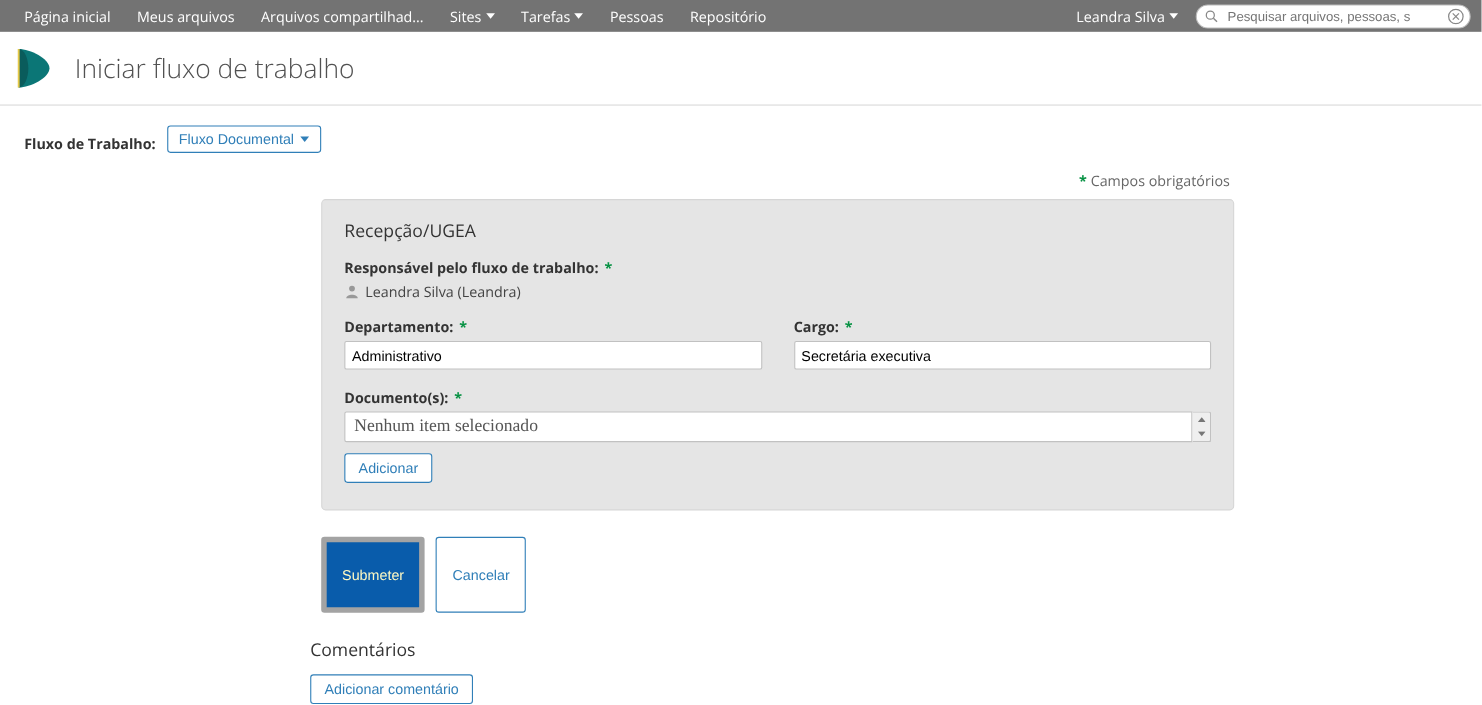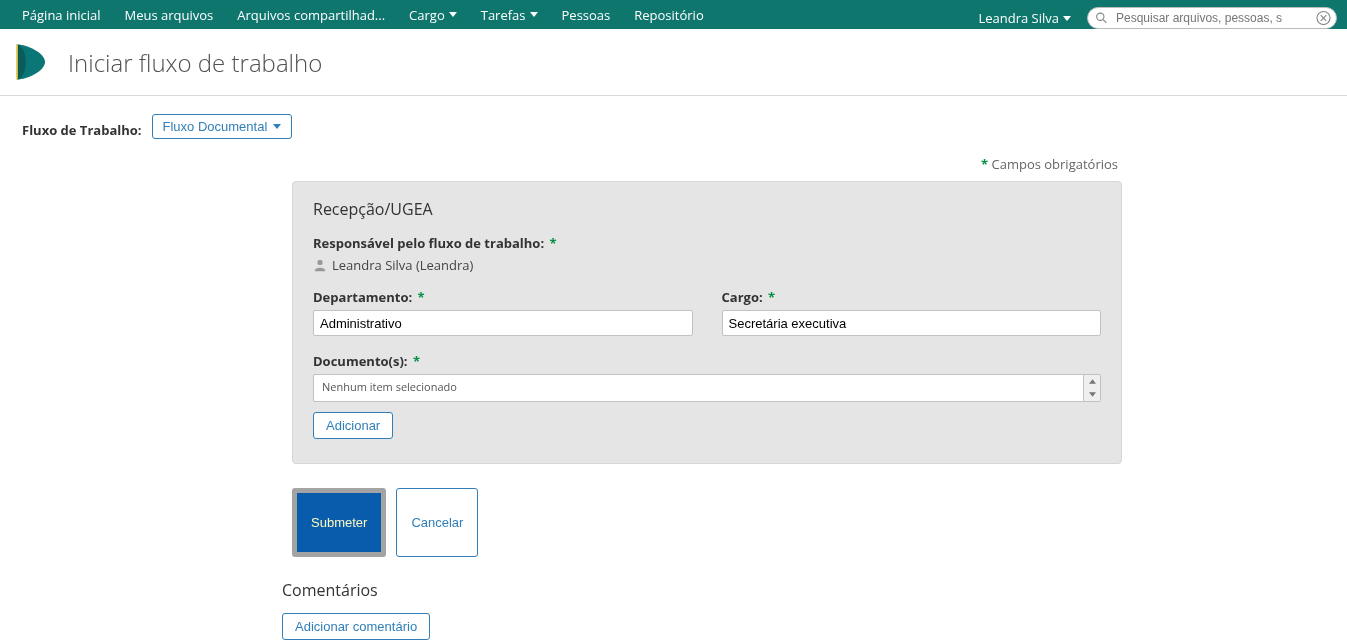--- a/index.html
+++ b/index.html
@@ -5,24 +5,24 @@
   * { box-sizing: border-box; margin: 0; padding: 0; }
   body {
     font-family: "Open Sans", "Segoe UI", Arial, sans-serif;
     font-size: 13px;
     color: #333;
     background: #fff;
     width: 1347px;
   }
   
   .topbar {
-    background: #0f766e;
+    background: #737373;
     height: 29px;
     display: flex;
-    align-items: flex-end;
+    align-items: center;
     color: #fff;
     padding: 0 10px;
   }
   .topbar .nav-left { display: flex; align-items: center; }
   .topbar .nav-item {
     padding: 0 12px;
     font-size: 13px;
     white-space: nowrap;
     cursor: pointer;
     height: 29px;
@@ -186,23 +186,24 @@
   .docs-box {
     display: flex;
     margin-top: 4px;
   }
   .docs-list {
     flex: 1;
     border: 1px solid #c1c1c1;
     background: #fff;
     height: 28px;
     padding: 4px 8px;
-    font-size: 11px;
+    font-size: 16px;
     color: #555;
     border-radius: 2px 0 0 2px;
+    font-family: Liberation Serif, serif;
   }
   .doc-scroll {
     width: 17px;
     display: flex;
     flex-direction: column;
     border: 1px solid #c1c1c1;
     border-left: none;
     border-radius: 0 2px 2px 0;
     background: #efefef;
   }
@@ -279,21 +280,21 @@
     <div class="nav-item">
         <span>Página inicial</span>
       </div>
     <div class="nav-item">
         <span>Meus arquivos</span>
       </div>
     <div class="nav-item">
         <span>Arquivos compartilhad...</span>
       </div>
     <div class="nav-item">
-        <span>Cargo</span>
+        <span>Sites</span>
         <span class="caret"></span>
       </div>
     <div class="nav-item">
         <span>Tarefas</span>
         <span class="caret"></span>
       </div>
     <div class="nav-item">
         <span>Pessoas</span>
       </div>
     <div class="nav-item">

